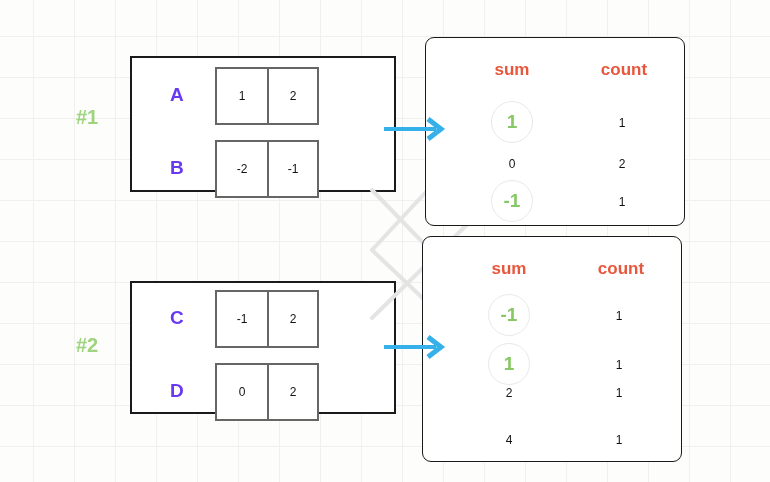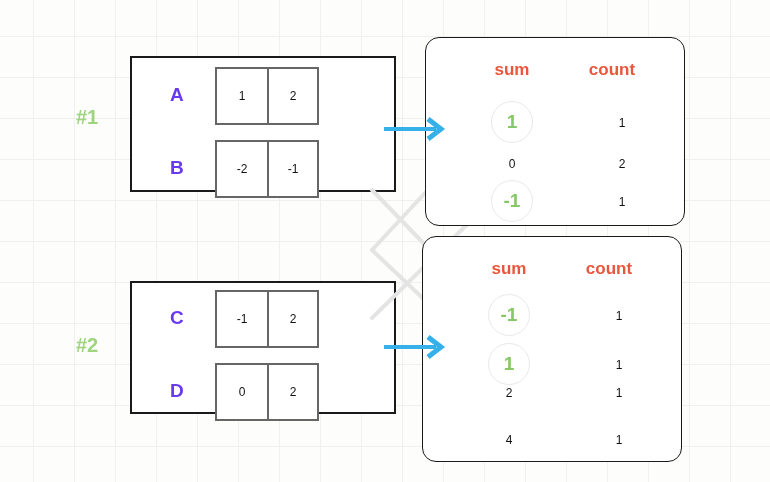--- a/index.html
+++ b/index.html
@@ -64,34 +64,34 @@
   }
   .pair .cell + .cell {
     border-left: 2px solid #666666;
   }
 
   
   .out-panel {
     position: absolute;
     background: #ffffff;
     border: 1.6px solid #1a1a1a;
-    border-radius: 14px;
+    border-radius: 9px;
     box-sizing: border-box;
     z-index: 3;
   }
   .out-head {
     position: absolute;
     top: 22px;
     font-size: 17px;
     font-weight: 700;
     color: #e8573c;
     text-align: center;
   }
   .head-sum   { left: 40px;  width: 92px; }
-  .head-count { left: 140px; width: 92px; }
+  .head-count { left: 152px; width: 92px; }
 
   .out-cell {
     position: absolute;
     font-size: 12px;
     color: #111111;
     text-align: center;
     width: 92px;
   }
   .col-sum   { left: 40px; }
   .col-count { left: 150px; }

